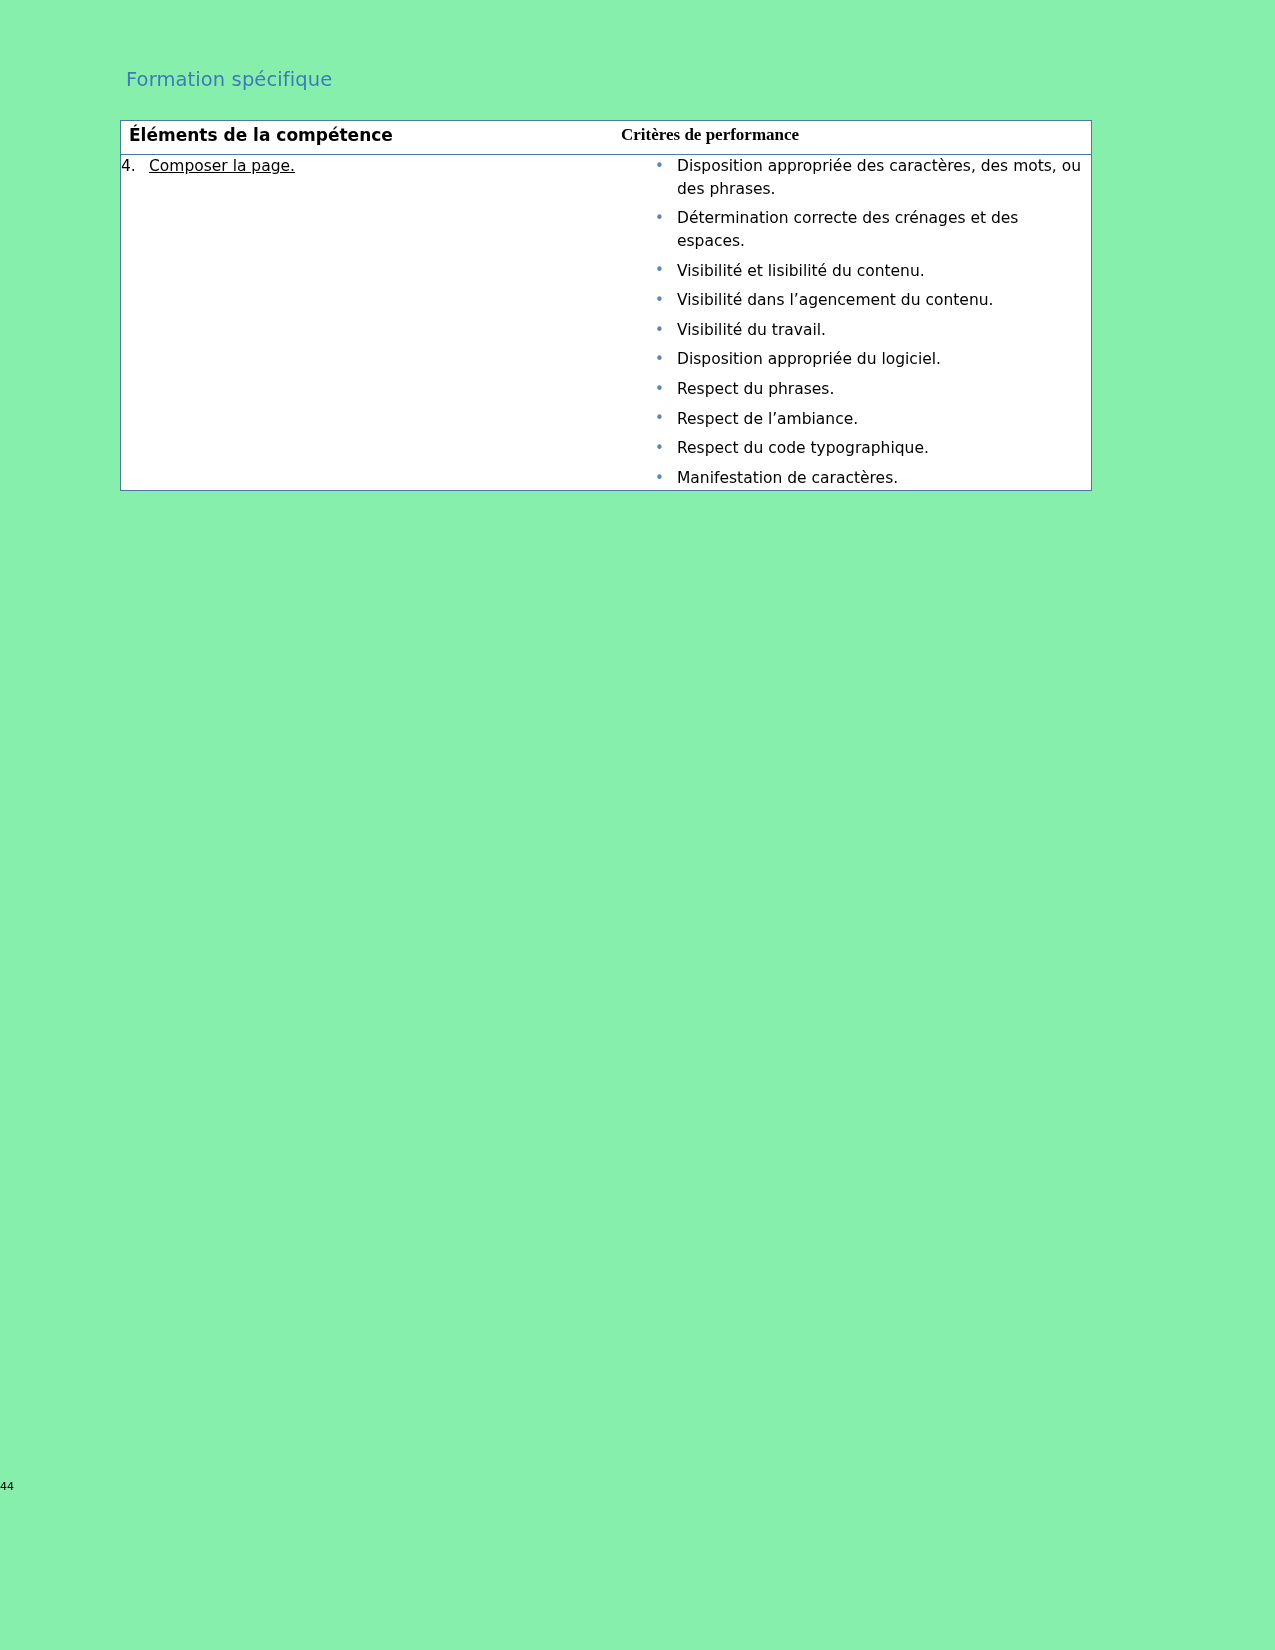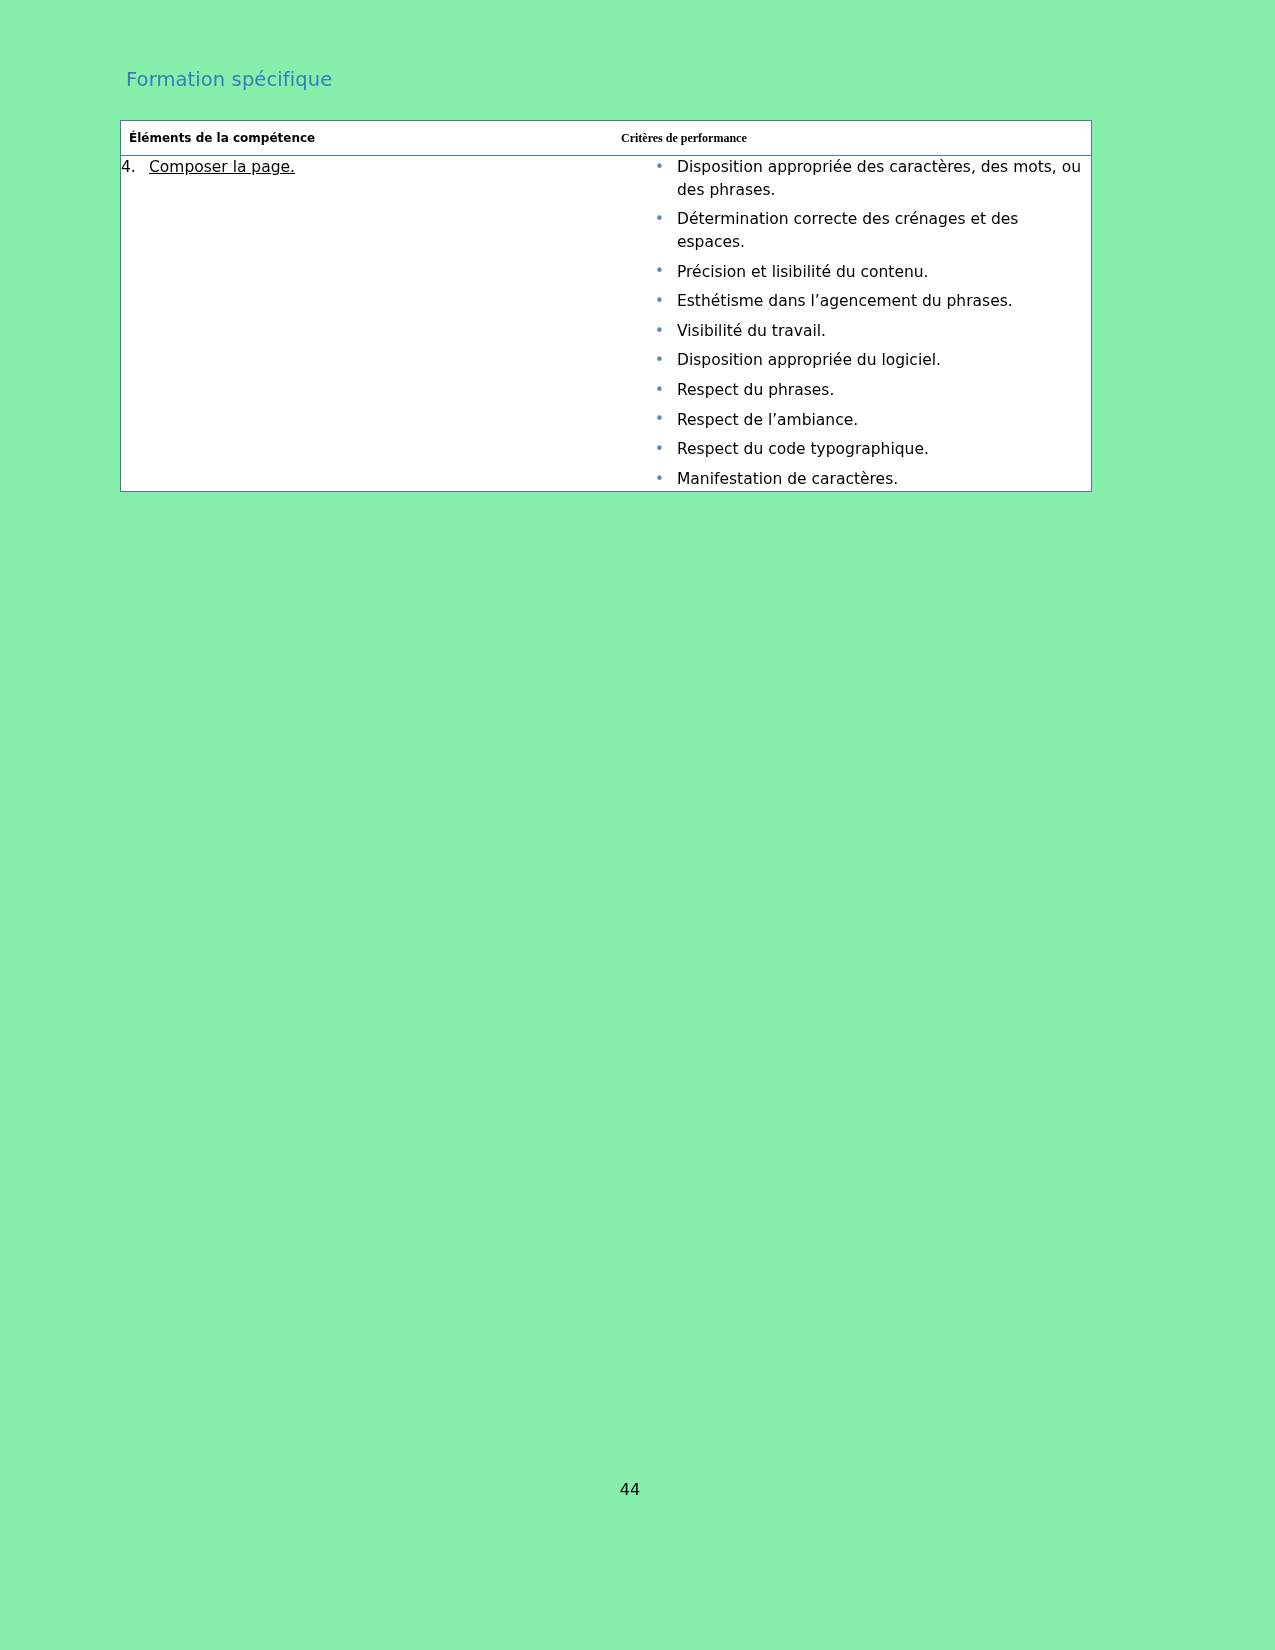--- a/index.html
+++ b/index.html
@@ -32,23 +32,23 @@
     position: absolute;
     left: 120px;
     top: 120px;
     width: 972px;
     border: 1.5px solid #4a78a8;
     border-collapse: collapse;
     background: #ffffff;
   }
   .comp-table .th-cell {
     border-bottom: 1.5px solid #4a78a8;
-    font-size: 12px;
+    font-size: 17px;
     font-weight: bold;
-    padding: 10px 8px 9px 8px;
+    padding: 4px 8px 9px 8px;
     text-align: left;
     vertical-align: top;
   }
   .col-left { width: 492px; }
   .col-right { width: 478px; }
   .th-left { padding-left: 8px; }
   .th-right { padding-left: 8px; font-family: Liberation Serif, serif; }
   .comp-table .td-cell {
     vertical-align: top;
     padding: 0;
@@ -93,22 +93,22 @@
     top: 0.05em;
     color: #5b86b5;
     font-size: 15px;
     line-height: 1.46;
   }
   .page-number {
     position: absolute;
     left: 0;
     right: 15px;
     top: 1480px;
-    text-align: center;
-    font-size: 16px;
+    text-align: left;
+    font-size: 11px;
     color: #000000;
   }
 </style>
 </head>
 <body>
 
 <div class="page">
 
   <div class="header-title">Formation spécifique</div>
 
@@ -136,25 +136,25 @@
             <li>
               <span class="bullet">•</span>
               <span>Disposition appropriée des caractères, des mots, ou des phrases.</span>
             </li>
             <li>
               <span class="bullet">•</span>
               <span>Détermination correcte des crénages et des espaces.</span>
             </li>
             <li>
               <span class="bullet">•</span>
-              <span>Précision et lisibilité du contenu.</span>
+              <span>Visibilité et lisibilité du contenu.</span>
             </li>
             <li>
               <span class="bullet">•</span>
-              <span>Esthétisme dans l’agencement du phrases.</span>
+              <span>Visibilité dans l’agencement du contenu.</span>
             </li>
             <li>
               <span class="bullet">•</span>
               <span>Visibilité du travail.</span>
             </li>
             <li>
               <span class="bullet">•</span>
               <span>Disposition appropriée du logiciel.</span>
             </li>
             <li>

